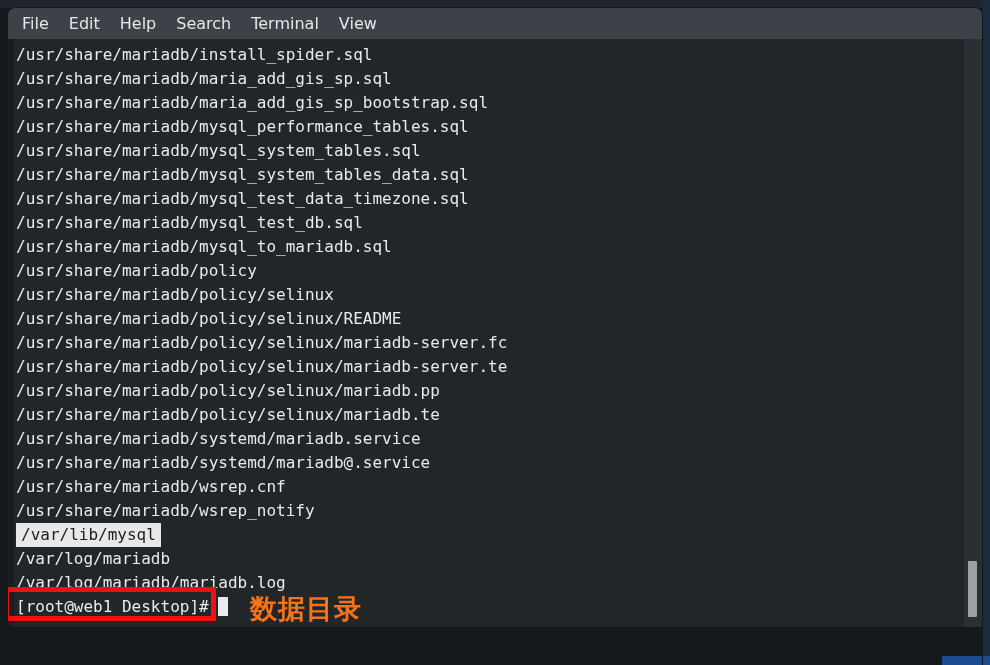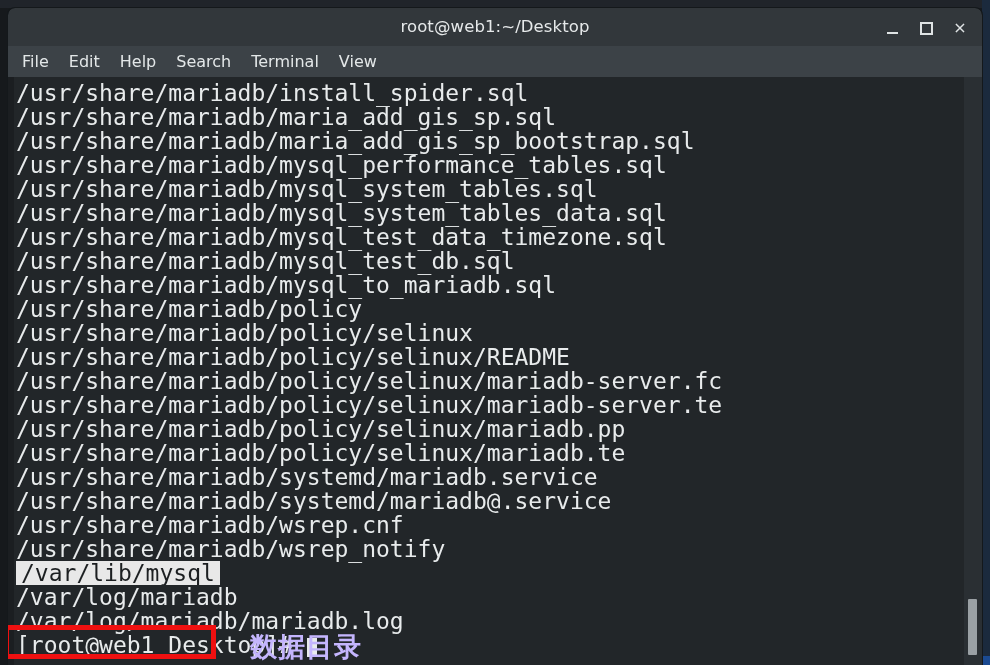--- a/index.html
+++ b/index.html
@@ -124,21 +124,21 @@
     left: 0; top: 0;
     width: 6px; height: 588px;
     background: #1b1e21;
   }
   #term-lines {
     position: absolute;
     left: 8px;
     top: 4px;
     right: 22px;
     font-family: "DejaVu Sans Mono", monospace;
-    font-size: 23px;
+    font-size: 16px;
     line-height: 24px;
     color: #e8ebec;
     white-space: pre;
   }
   .term-line {
     height: 24px;
     white-space: pre;
     overflow: hidden;
   }
   .term-line.selected {
@@ -184,21 +184,21 @@
     width: 212px;
     height: 34px;
     border: 5px solid #ef1010;
     box-sizing: border-box;
     pointer-events: none;
   }
   #annotation-label {
     position: absolute;
     left: 242px;
     top: 552px;
-    color: #c4b5fd;
+    color: #f97316;
     font-size: 27px;
     font-family: "DejaVu Sans", sans-serif;
     font-weight: bold;
     letter-spacing: 1px;
     white-space: nowrap;
   }
 
   
   #watermark {
     position: absolute;
@@ -214,32 +214,20 @@
 <body>
 
 <div id="desktop">
   <div id="desktop-top-strip"></div>
   <div id="desktop-right-strip"></div>
   <div id="taskbar-accent"></div>
 </div>
 
 <div id="terminal-window">
 
-  <div id="titlebar">
-    <div id="title-text">root@web1:~/Desktop</div>
-    <div class="win-btn" id="btn-min">
-      <span class="glyph-min"></span>
-    </div>
-    <div class="win-btn" id="btn-max">
-      <span class="glyph-max"></span>
-    </div>
-    <div class="win-btn" id="btn-close">
-      <span>×</span>
-    </div>
-  </div>
 
   <div id="menubar">
     <div class="menu-item">File</div>
     <div class="menu-item">Edit</div>
     <div class="menu-item">Help</div>
     <div class="menu-item">Search</div>
     <div class="menu-item">Terminal</div>
     <div class="menu-item">View</div>
   </div>
 

